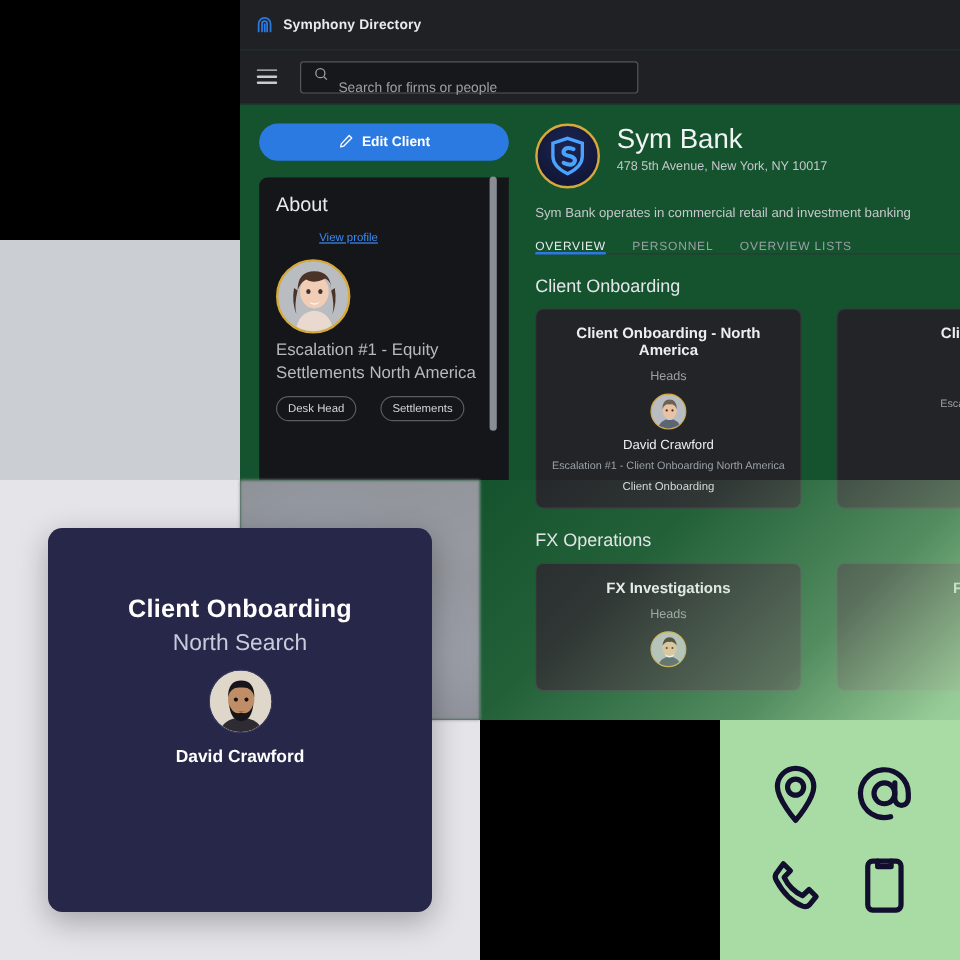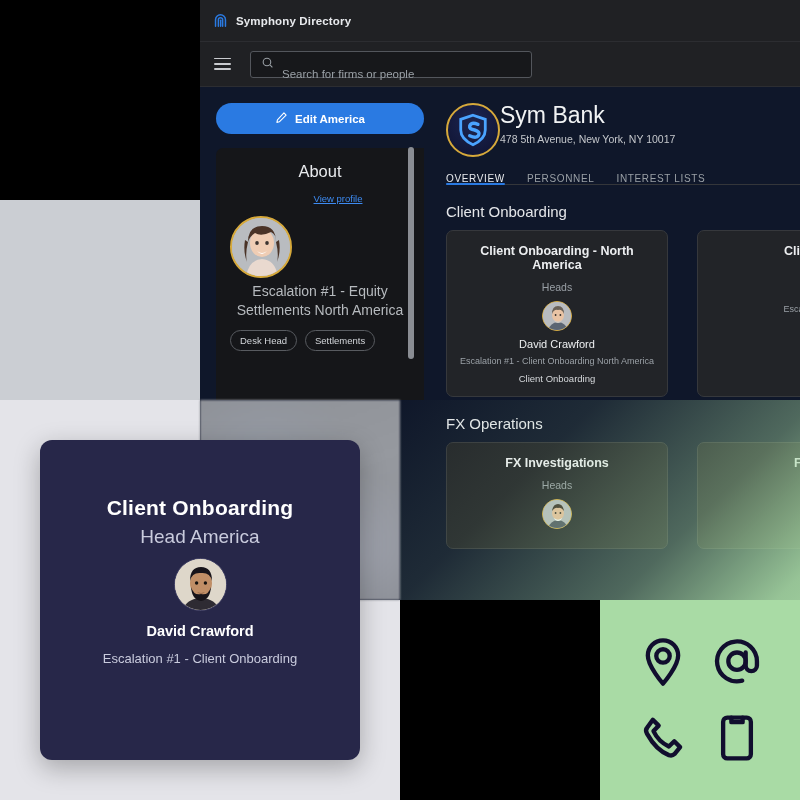--- a/index.html
+++ b/index.html
@@ -12,21 +12,21 @@
   #stage { position: relative; width: 800px; height: 800px; overflow: hidden; }
 
   
   .bg-black-tl { position:absolute; left:0; top:0; width:200px; height:200px; background:#000; }
   .bg-gray-ml  { position:absolute; left:0; top:200px; width:200px; height:200px; background:#cbced3; }
   .bg-lav-bl   { position:absolute; left:0; top:400px; width:400px; height:400px; background:#e4e4e9; }
 
   
   .app {
     position:absolute; left:200px; top:0; width:600px; height:600px;
-    background:#0f172a; overflow:hidden;
+    background:#14532d; overflow:hidden;
   }
   .topbar {
     height:42px; background:#202124; display:flex; align-items:center;
     padding:0 0 0 12px; border-bottom:1px solid #2c2d31;
   }
   .brand-mark { width:17px; height:17px; margin-right:7px; flex:0 0 auto; display:block; }
   .brand-text { color:#e8eaed; font-size:11.5px; font-weight:bold; letter-spacing:.15px; }
 
   .searchbar {
     height:45px; display:flex; align-items:center; padding:0 14px 0 14px;
@@ -47,46 +47,46 @@
   .left-col { width:240px; padding:16px 16px 0 16px; flex:0 0 240px; position:relative; }
   .right-col { flex:1 1 auto; padding:16px 0 0 6px; position:relative; overflow:hidden; }
 
   .edit-btn {
     height:31px; width:100%; border-radius:16px; background:#2a7ae2;
     color:#fff; font-size:11.5px; font-weight:bold; display:flex;
     align-items:center; justify-content:center; gap:7px; cursor:pointer; border:none;
   }
   .about-card {
     margin-top:14px; background:#151619; border-radius:7px 0 0 0;
-    padding:14px 14px 0 14px; height:252px; overflow:hidden; position:relative;text-align:center;
+    padding:14px 14px 0 14px; height:252px; overflow:hidden; position:relative;
   }
   .about-title { color:#e8eaed; font-size:16.5px; font-weight:400; }
   .view-profile {
     display:inline-block; margin-top:12px; color:#3d8bf2; font-size:9.5px;
     text-decoration:underline; cursor:pointer;margin-left:36px;
   }
   .avatar-wrap {
     margin-top:10px; width:62px; height:62px; border-radius:50%;
     border:2px solid #d6a93b; overflow:hidden; background:#b9bcc0;
   }
   .avatar-wrap svg, .mini-av svg, .card-av svg { display:block; }
   .person-name { margin-top:9px; color:#e8eaed; font-size:14px; }
   .person-role { margin-top:4px; color:#b6babe; font-size:14px; line-height:1.35; }
-  .chips { margin-top:10px; display:flex; gap:8px; }
+  .chips { margin-top:10px; display:flex; gap:20px; }
   .chip {
     border:1px solid #585b60; border-radius:13px; padding:4px 9px;
     color:#d3d6da; font-size:9.5px; cursor:pointer; white-space:nowrap;
   }
   .scrollbar {
     position:absolute; left:208px; top:60px; width:6px; height:212px;
     background:#8a8d93; border-radius:3px; cursor:pointer;
   }
 
   
-  .firm-head { display:flex; align-items:flex-start; }
+  .firm-head { display:flex; align-items:flex-start; gap:14px; }
   .firm-logo {
     width:54px; height:54px; border-radius:50%; border:2px solid #d6a93b;
     background:radial-gradient(circle at 50% 35%, #1d2550 0%, #0e1230 100%);
     display:flex; align-items:center; justify-content:center; flex:0 0 auto;
   }
   .firm-name { color:#f1f3f4; font-size:23px; font-weight:400; line-height:1.1; }
   .firm-addr { margin-top:5px; color:#c4c7cb; font-size:10.5px; }
   .firm-desc { margin-top:15px; color:#c4c7cb; font-size:11px; }
 
   .tabs { margin-top:16px; display:flex; gap:22px; border-bottom:1px solid #34363a; }
@@ -199,21 +199,21 @@
 
     <div class="content">
 
       <div class="left-col">
         <button class="edit-btn">
           <span>
             <svg viewBox="0 0 24 24" width="13" height="13" fill="none" stroke="#fff" stroke-width="2" stroke-linecap="round" stroke-linejoin="round">
               <path d="M16.5 3.5 L20.5 7.5 L8 20 L3.5 21 L4.5 16.5 Z"></path>
             </svg>
           </span>
-          <span>Edit America</span>
+          <span>Edit Client</span>
         </button>
 
         <div class="about-card">
           <div class="about-title">About</div>
           <a class="view-profile">View profile</a>
 
           <div class="avatar-wrap">
             <svg viewBox="0 0 60 60" width="60" height="60">
               <rect width="60" height="60" fill="#b9bcc0"></rect>
               <path d="M14 60 q2 -18 16 -19 q14 1 16 19 Z" fill="#e9d9cf"></path>
@@ -245,25 +245,26 @@
               <path d="M22 4 L37 9 v13 q0 11 -15 18 Q7 33 7 22 V9 Z" fill="none" stroke="#4aa3ff" stroke-width="3.4"></path>
               <path d="M28 15 q-8 -3 -10 2 q-1 4 6 5 q7 2 5 6 q-2 5 -11 1" fill="none" stroke="#4aa3ff" stroke-width="4.2" stroke-linecap="round"></path>
             </svg>
           </div>
           <div>
             <div class="firm-name">Sym Bank</div>
             <div class="firm-addr">478 5th Avenue, New York, NY 10017</div>
           </div>
         </div>
 
+        <div class="firm-desc">Sym Bank operates in commercial retail and investment banking</div>
 
         <div class="tabs">
           <div class="tab active">OVERVIEW</div>
           <div class="tab">PERSONNEL</div>
-          <div class="tab">INTEREST LISTS</div>
+          <div class="tab">OVERVIEW LISTS</div>
         </div>
 
         <div class="section-title">Client Onboarding</div>
         <div class="card-row">
 
           <div class="org-card">
             <div class="org-card-title">Client Onboarding - North America</div>
             <div class="org-card-sub">Heads</div>
             <div class="mini-av">
               <svg viewBox="0 0 30 30" width="30" height="30">
@@ -350,30 +351,29 @@
     <span>
       <svg viewBox="0 0 24 24" width="52" height="52" fill="none" stroke="#110e2e" stroke-width="2" stroke-linecap="round" stroke-linejoin="round">
         <rect x="5.6" y="2.6" width="12.8" height="18.8" rx="1.9"></rect>
         <path d="M9.4 2.6 v2.1 h5.2 V2.6"></path>
       </svg>
     </span>
   </div>
 
   <div class="navy-card">
     <div class="navy-title">Client Onboarding</div>
-    <div class="navy-sub">Head America</div>
+    <div class="navy-sub">North Search</div>
     <div class="card-av">
       <svg viewBox="0 0 52 52" width="52" height="52">
         <rect width="52" height="52" fill="#ded7ca"></rect>
         <path d="M8 52 q2 -12 18 -13 q16 1 18 13 Z" fill="#2e2b33"></path>
         <ellipse cx="26" cy="24" rx="11" ry="13" fill="#c08e66"></ellipse>
         <path d="M15 22 q0 -14 11 -14 q11 0 11 14 q-2 -9 -11 -8 q-9 -1 -11 8 Z" fill="#17141a"></path>
         <path d="M16 28 q1 13 10 14 q9 -1 10 -14 q-3 9 -10 7 q-7 2 -10 -7 Z" fill="#17141a"></path>
         <circle cx="21.6" cy="24" r="1.7" fill="#14110f"></circle>
         <circle cx="30.4" cy="24" r="1.7" fill="#14110f"></circle>
         <path d="M22 33 q4 2 8 0 q-4 3 -8 0 Z" fill="#6b4430"></path>
       </svg>
     </div>
     <div class="navy-person">David Crawford</div>
-    <div class="navy-esc">Escalation #1 - Client Onboarding</div>
   </div>
 
 </div>
 
 </body></html>

